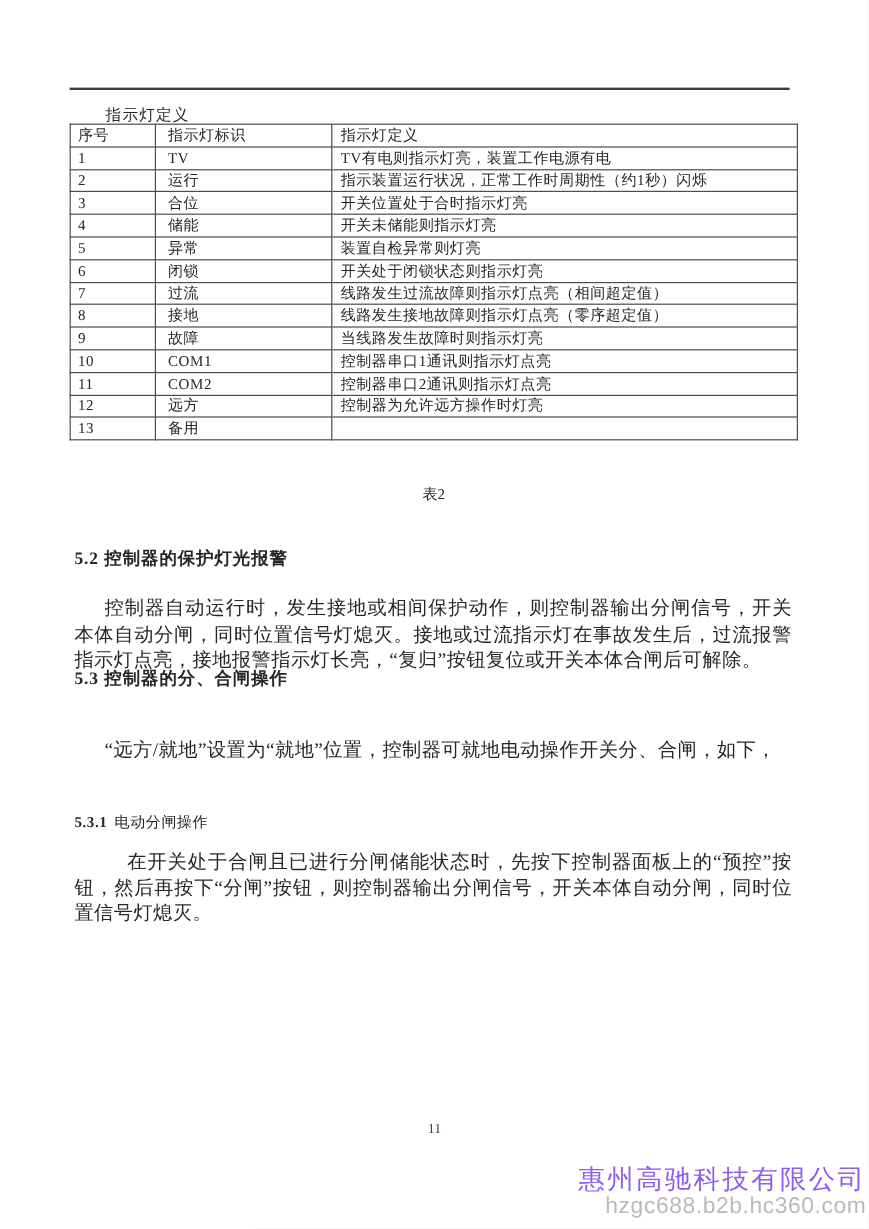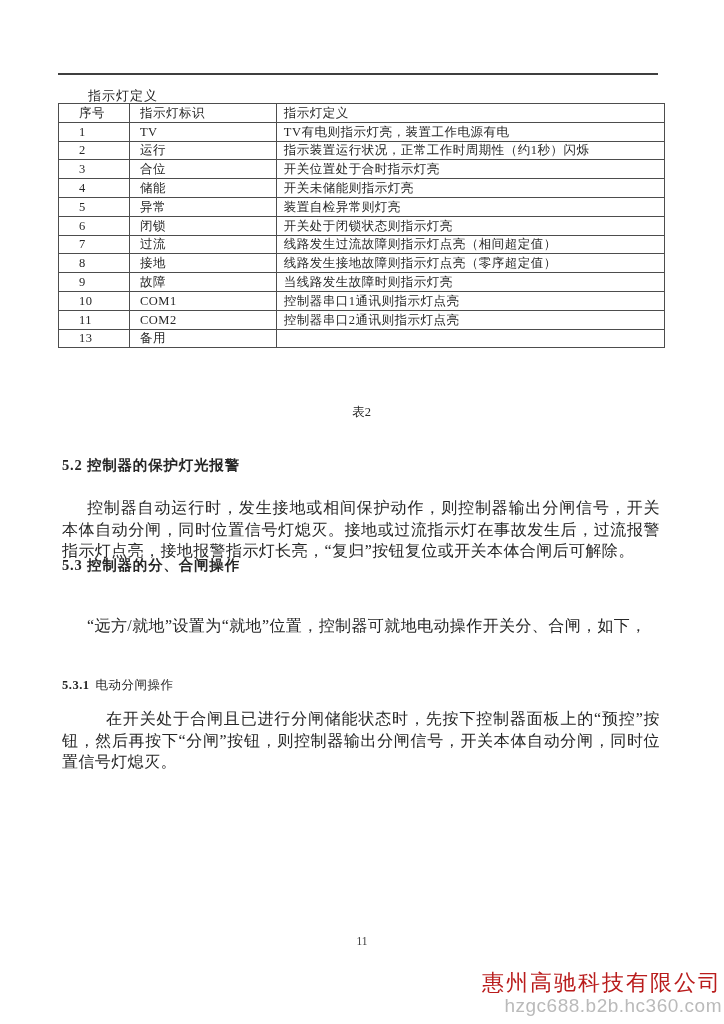--- a/index.html
+++ b/index.html
@@ -37,21 +37,21 @@
     border: 1px solid #4d4d4d;
     font-weight: normal;
     text-align: left;
     height: 18.8px;
     line-height: 14px;
     vertical-align: middle;
     white-space: nowrap;
     overflow: hidden;
     letter-spacing: 0.5px;
   }
-  .ind-table .c0 { width: 70px;  padding-left: 20px; }
+  .ind-table .c0 { width: 70px;  padding-left: 6px; }
   .ind-table .c1 { width: 145px; padding-left: 10px; }
   .ind-table .c2 { width: 383px; padding-left: 7px; }
   .table-caption {
     position: absolute;
     left: 58px; top: 404px;
     width: 607px;
     text-align: center;
     font-size: 12.5px;
   }
   .h2-heading {
@@ -93,21 +93,21 @@
   .watermark {
     position: absolute;
     right: 2px; top: 972px;
     text-align: right;
     font-family: "Liberation Sans", "DejaVu Sans", sans-serif;
     line-height: 1.0;
   }
   .watermark .wm-line1 {
     font-size: 22px;
     letter-spacing: 2px;
-    color: #b91c1c;
+    color: #8b5cf6;
   }
   .watermark .wm-line2 {
     font-size: 19px;
     letter-spacing: 0.5px;
     color: #bababa;
     margin-top: 2px;
   }
 </style>
 </head>
 <body>
@@ -176,20 +176,25 @@
           <td class="c0">10</td>
           <td class="c1">COM1</td>
           <td class="c2">控制器串口1通讯则指示灯点亮</td>
         </tr>
         <tr>
           <td class="c0">11</td>
           <td class="c1">COM2</td>
           <td class="c2">控制器串口2通讯则指示灯点亮</td>
         </tr>
         <tr>
+          <td class="c0">12</td>
+          <td class="c1">远方</td>
+          <td class="c2">控制器为允许远方操作时灯亮</td>
+        </tr>
+        <tr>
           <td class="c0">13</td>
           <td class="c1">备用</td>
           <td class="c2"></td>
         </tr>
       </tbody>
   </table>
 
   <div class="table-caption">表2</div>
 
   <div class="h2-heading h52">5.2 控制器的保护灯光报警</div>

